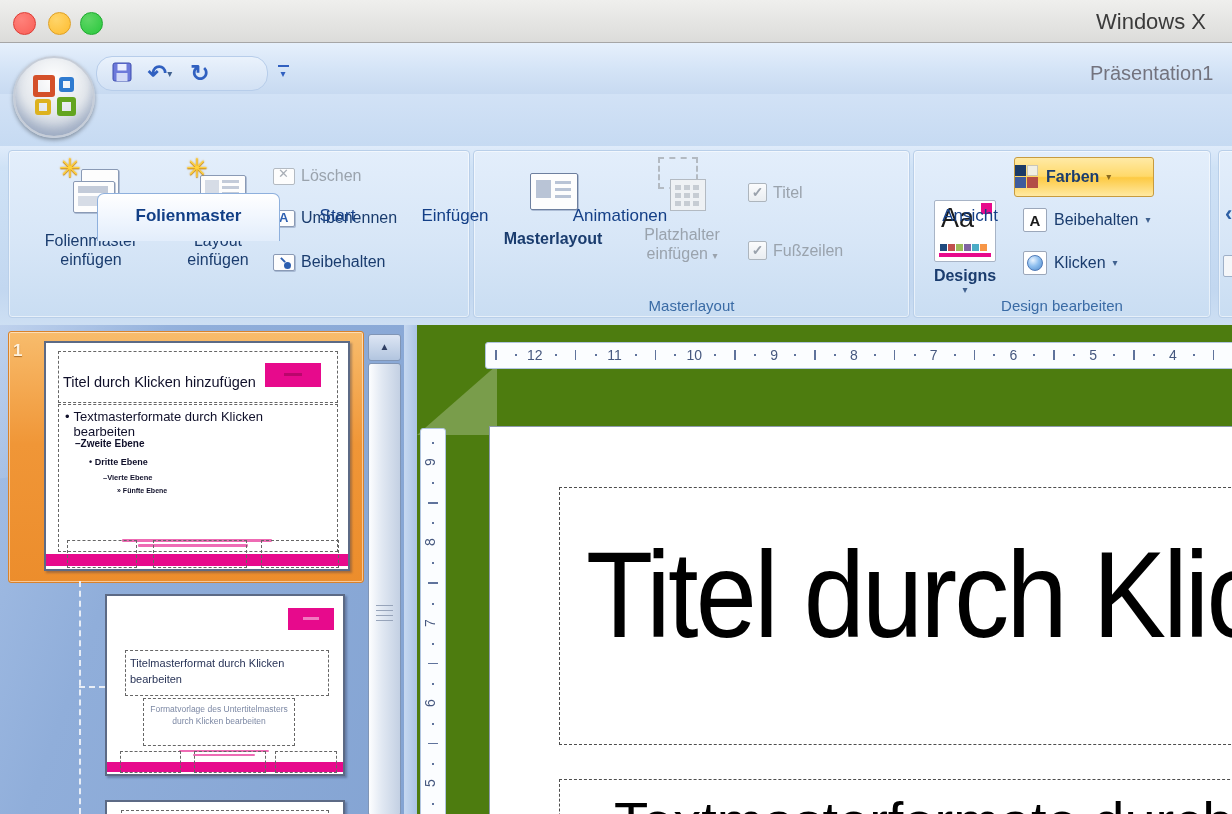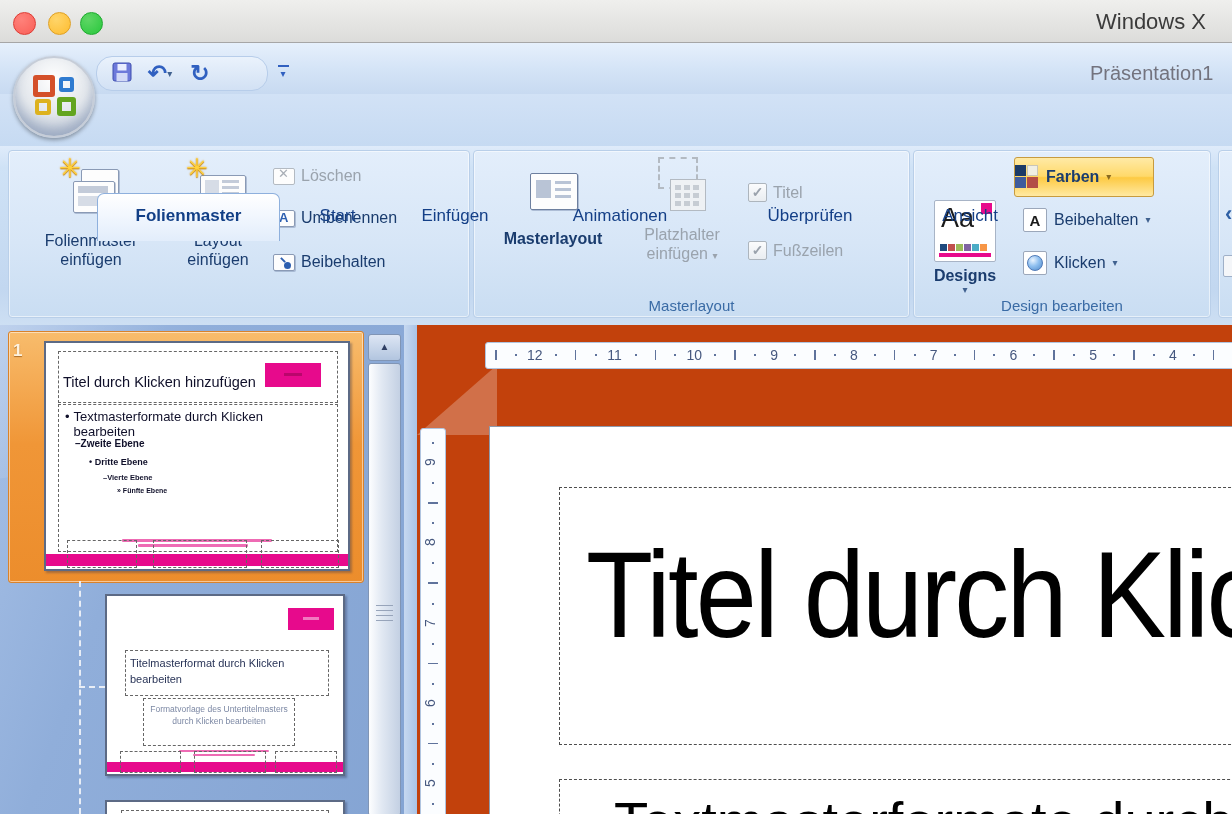--- a/index.html
+++ b/index.html
@@ -70,21 +70,21 @@
   .mini-box{width:22px;height:22px;background:#fff;border:1px solid #9ba7ba;border-radius:2px;
             display:flex;align-items:center;justify-content:center;}
   
   #leftpanel{position:absolute;left:0;top:325px;width:404px;height:489px;
      background:linear-gradient(110deg,#a6c0e6 0%,#90aeda 35%,#84a4d3 100%);overflow:hidden;}
   #leftpanel::before{content:"";position:absolute;left:-30px;top:-20px;width:240px;height:160px;
      background:linear-gradient(135deg,rgba(255,255,255,.35),rgba(255,255,255,0) 60%);
      transform:rotate(-8deg);}
   #splitter{position:absolute;left:404px;top:325px;width:13px;height:489px;
      background:linear-gradient(90deg,#c6d8f0,#aac4e6);border-right:1px solid #7fa3d1;}
-  #mainarea{position:absolute;left:417px;top:325px;width:815px;height:489px;background:#c2410c;overflow:hidden;}
+  #mainarea{position:absolute;left:417px;top:325px;width:815px;height:489px;background:#4d7c0f;overflow:hidden;}
   #wedge{position:absolute;left:0;top:40px;width:80px;height:70px;background:rgba(255,255,255,.25);
      clip-path:polygon(0 100%,100% 0,100% 100%);}
   
   .ruler{position:absolute;background:#fbfdff;border:1px solid #b0c4df;}
   .tk{position:absolute;background:#5f739c;}
   .rnum{position:absolute;font-size:14px;color:#46587f;}
   
   #slide{position:absolute;left:72px;top:101px;width:743px;height:390px;background:#fff;
          border-left:1px solid #8d9aad;border-top:1px solid #8d9aad;}
   .ph{position:absolute;border:1px dashed #4d4d4d;}
@@ -153,21 +153,20 @@
       <div class="sq" style="left:2px;top:24px;width:8px;height:8px;border:4px solid #ddb21f;"></div>
       <div class="sq" style="left:24px;top:22px;width:9px;height:9px;border:5px solid #63a51f;"></div>
     </div>
   </div>
 
   <div id="tabrow">
     <div id="tab-active">Folienmaster</div>
     <div class="tab" style="left:295px;width:85px;">Start</div>
     <div class="tab" style="left:395px;width:120px;">Einfügen</div>
     <div class="tab" style="left:545px;width:150px;">Animationen</div>
-    <div class="tab" style="left:735px;width:150px;">Überprüfen</div>
     <div class="tab" style="left:915px;width:110px;">Ansicht</div>
   </div>
 
   <div id="band"></div>
 
   <div class="group" style="left:8px;width:460px;">
     <div class="bigbtn" style="left:6px;top:8px;width:152px;height:132px;">
       <div style="position:relative;width:60px;height:72px;">
         <div class="slide-ic" style="position:absolute;left:20px;top:10px;width:36px;height:27px;"></div>
         <div class="slide-ic" style="position:absolute;left:12px;top:22px;width:40px;height:30px;">

